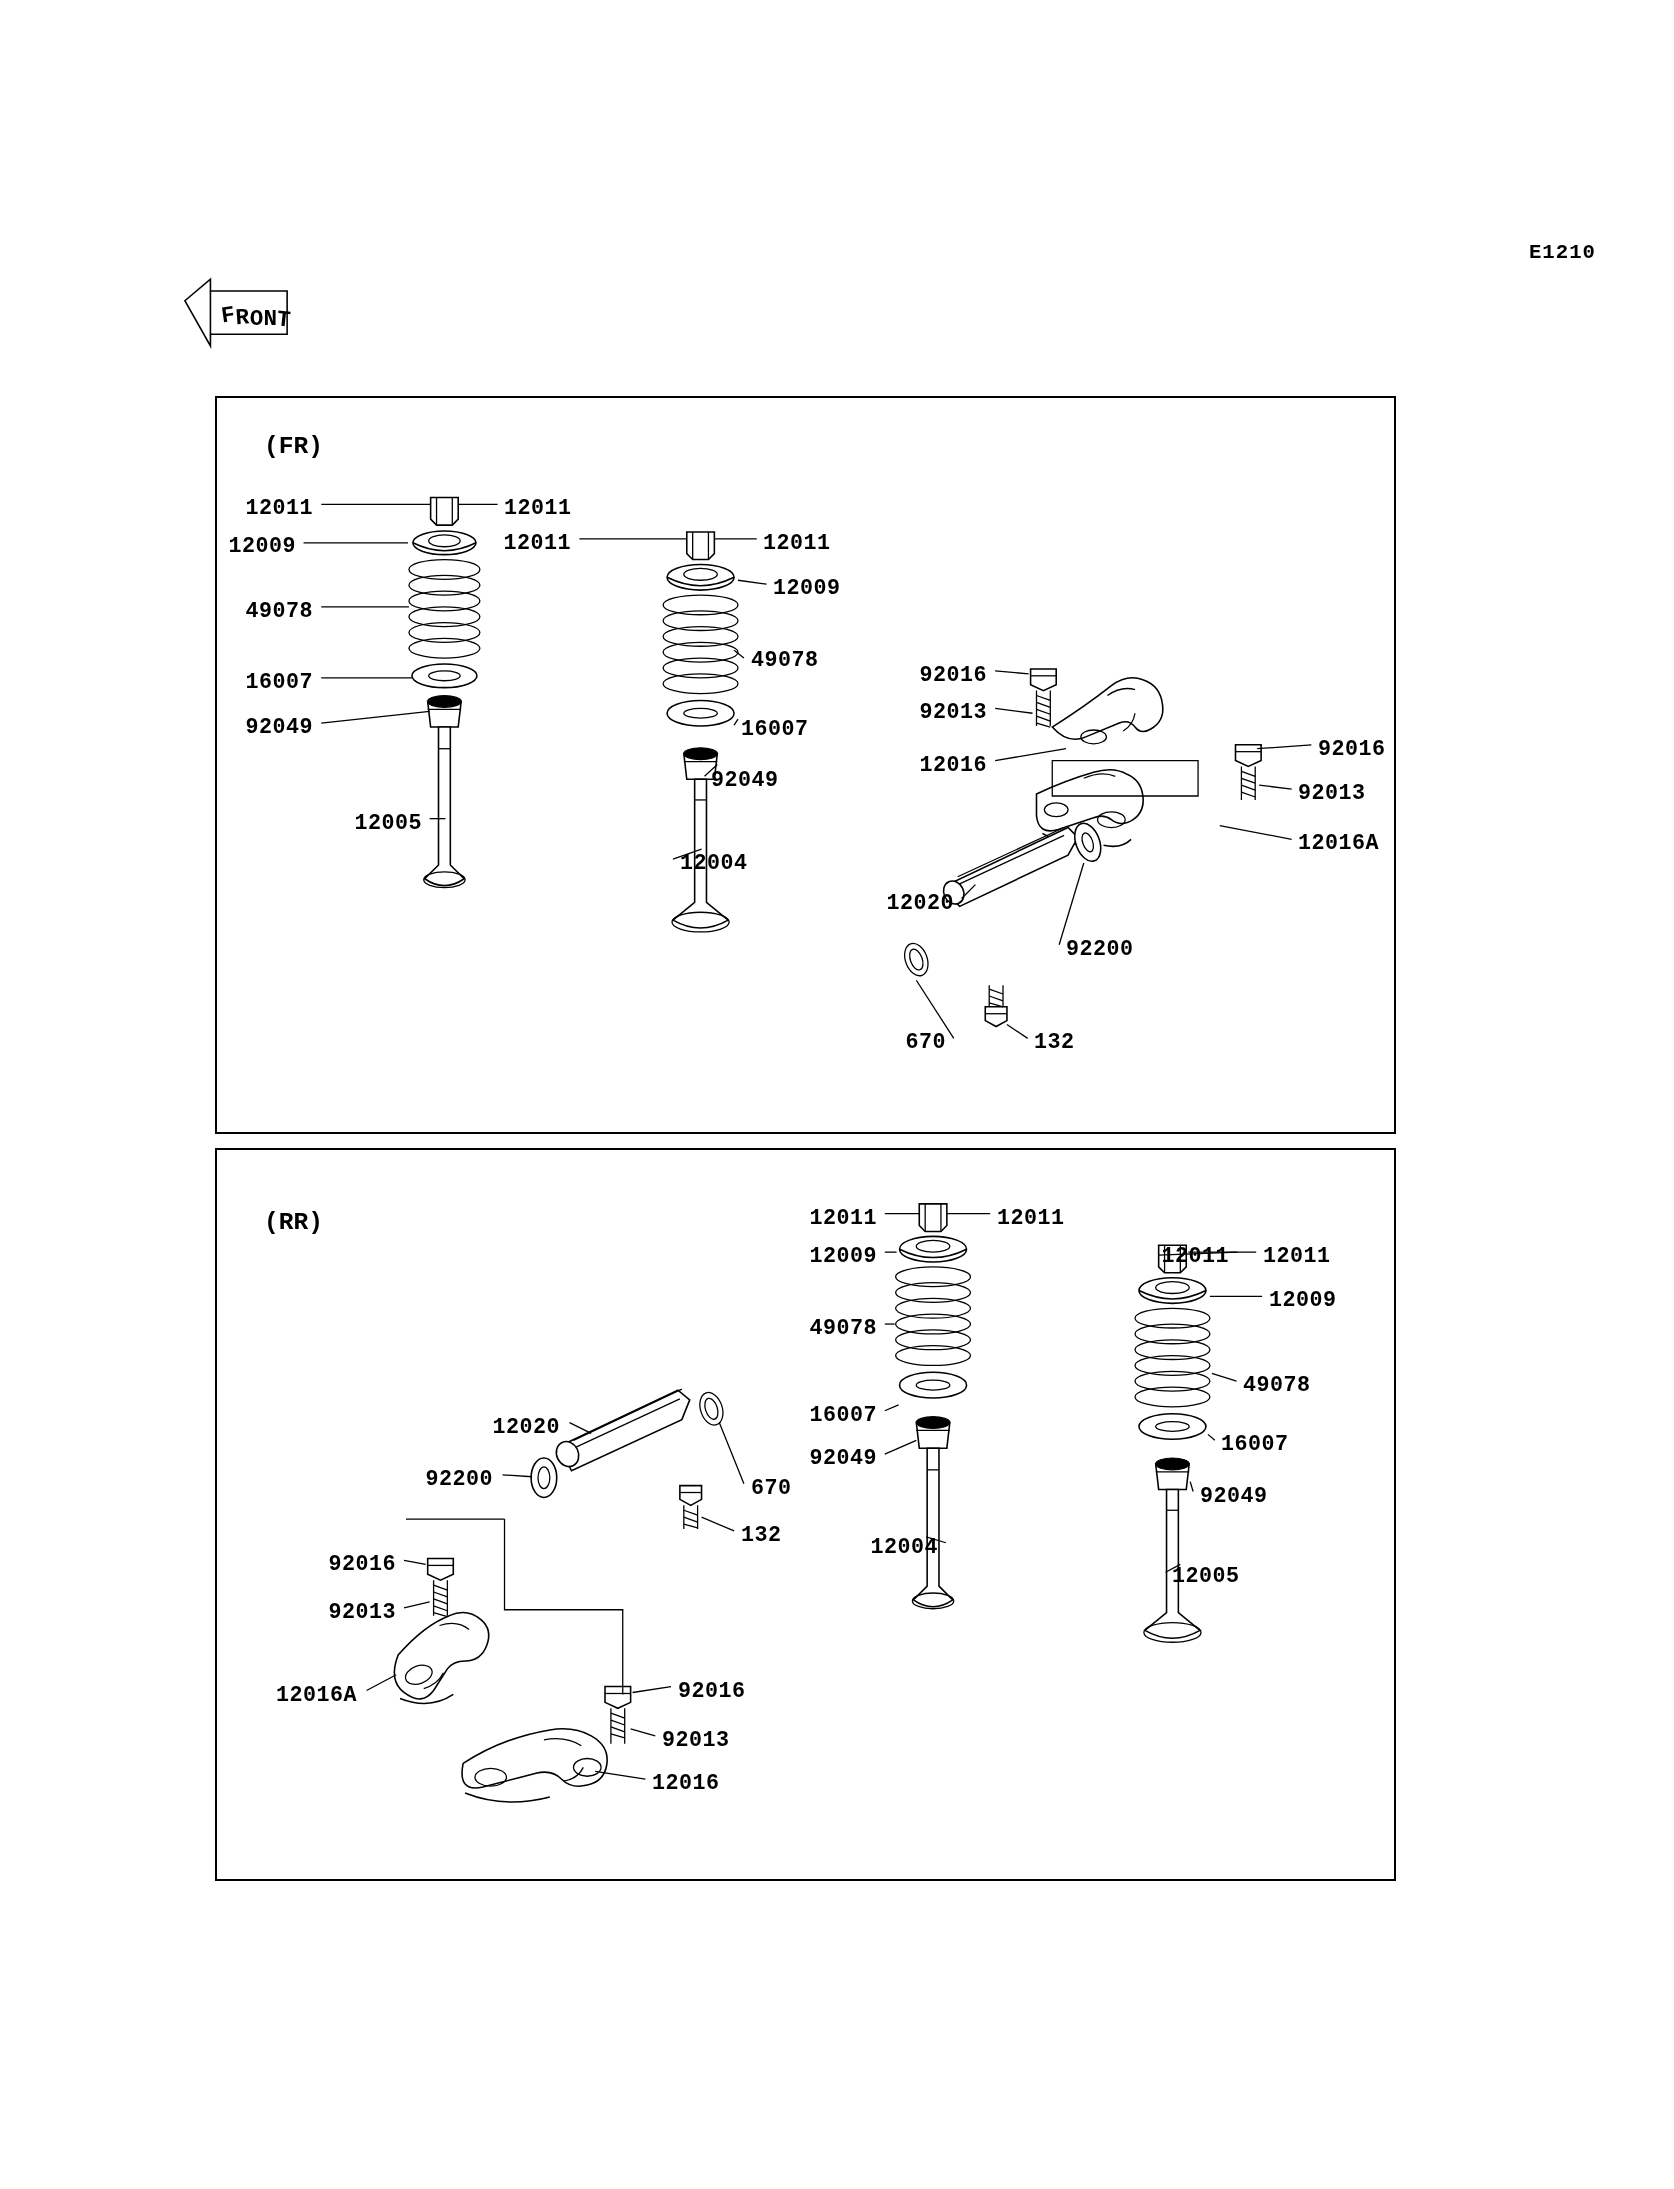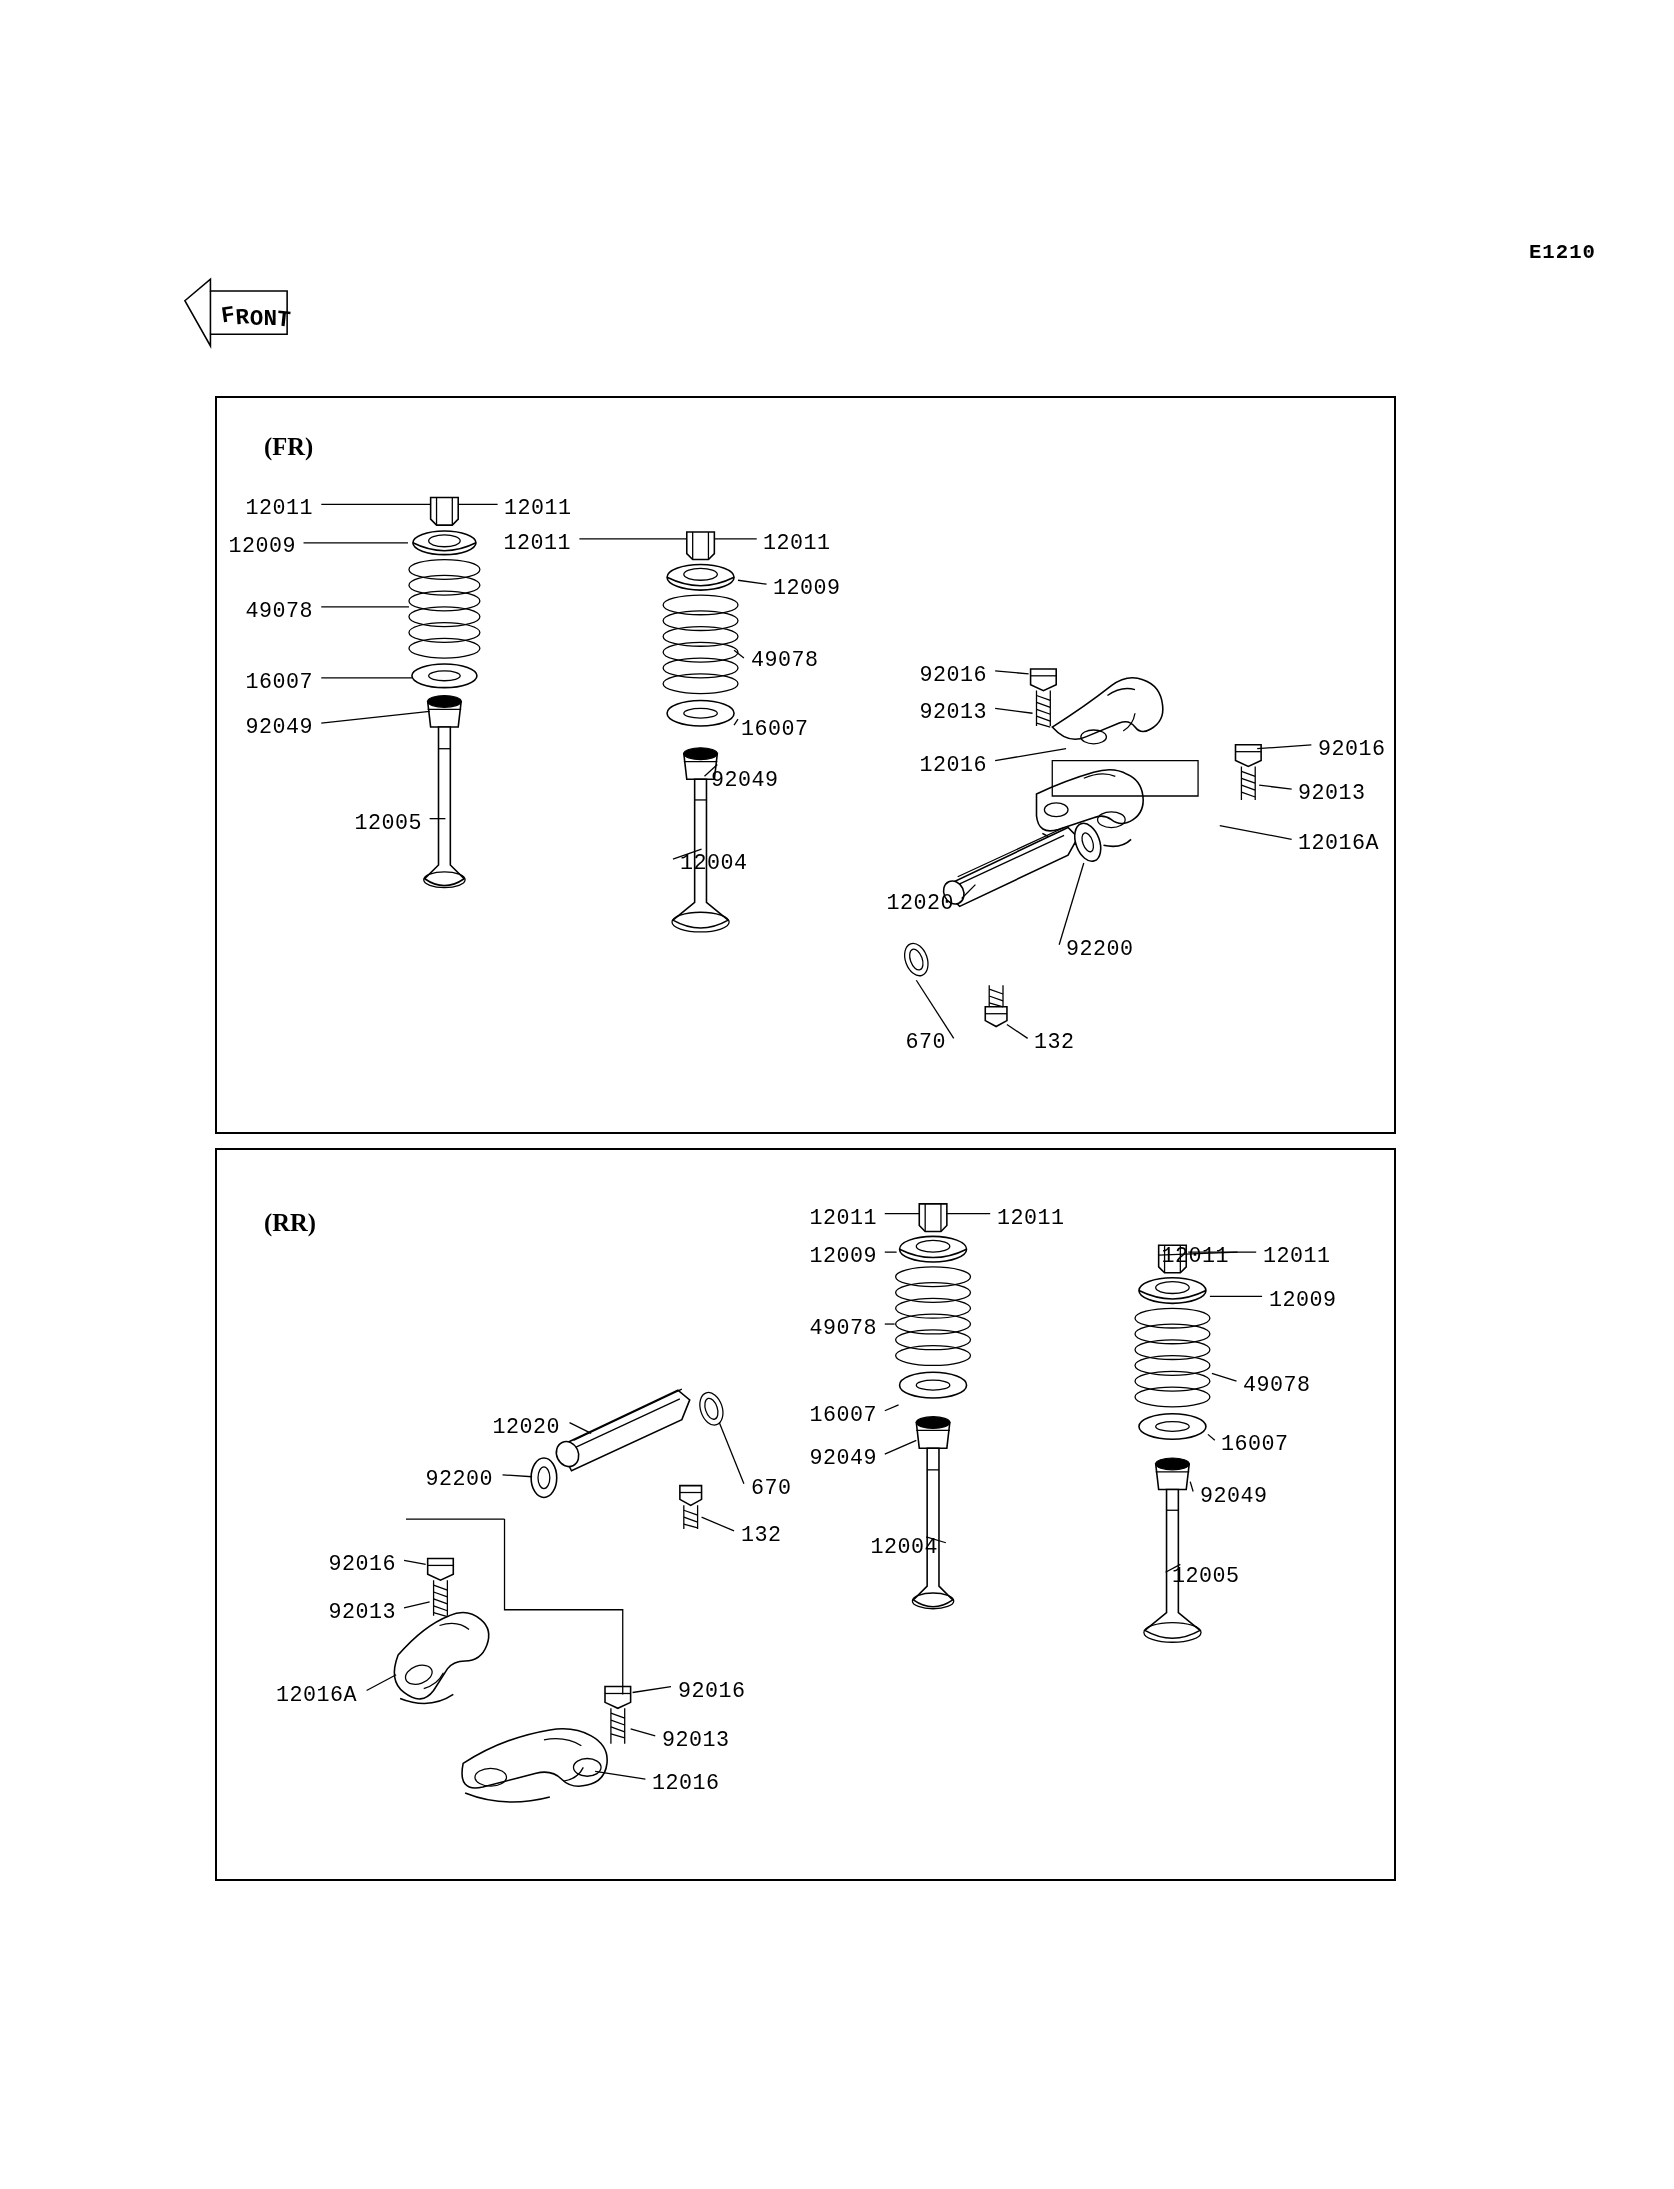--- a/index.html
+++ b/index.html
@@ -49,30 +49,30 @@
     height: 734px;
   }
   #panel-rr {
     left: 215px;
     top: 1148px;
     width: 1177px;
     height: 729px;
   }
   .panel-title {
     position: absolute;
-    font-family: Liberation Serif, serif;
+    font-family: Liberation Mono, monospace;
     font-size: 24.6px;
     font-weight: bold;
     letter-spacing: 0px;
   }
   .label {
     position: absolute;
     font-family: "Liberation Mono", monospace;
     font-size: 21.7px;
-    font-weight: normal;
+    font-weight: bold;
     letter-spacing: 0.5px;
     white-space: nowrap;
   }
   .label.r { text-align: right; transform: translateX(-100%); }
   svg { display: block; }
   .art {
     position: absolute;
     left: 0; top: 0;
     width: 1675px;
     height: 2190px;

